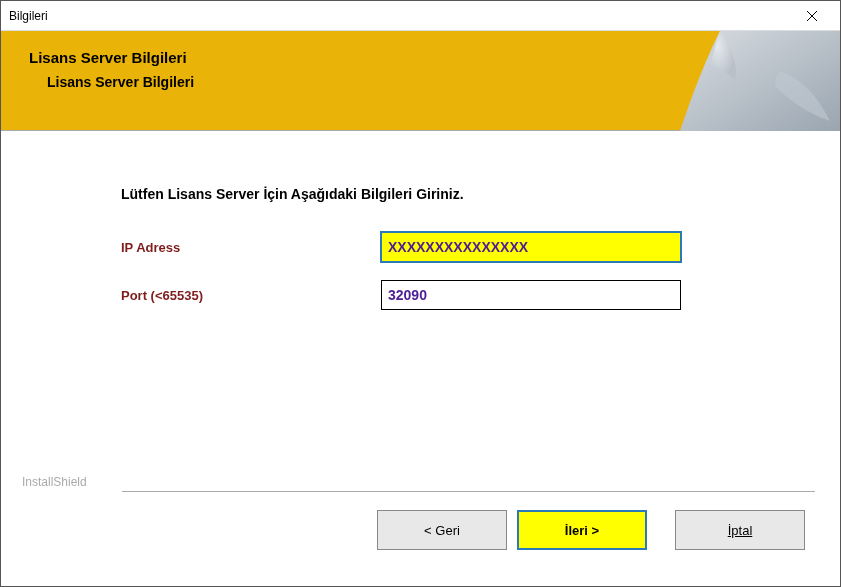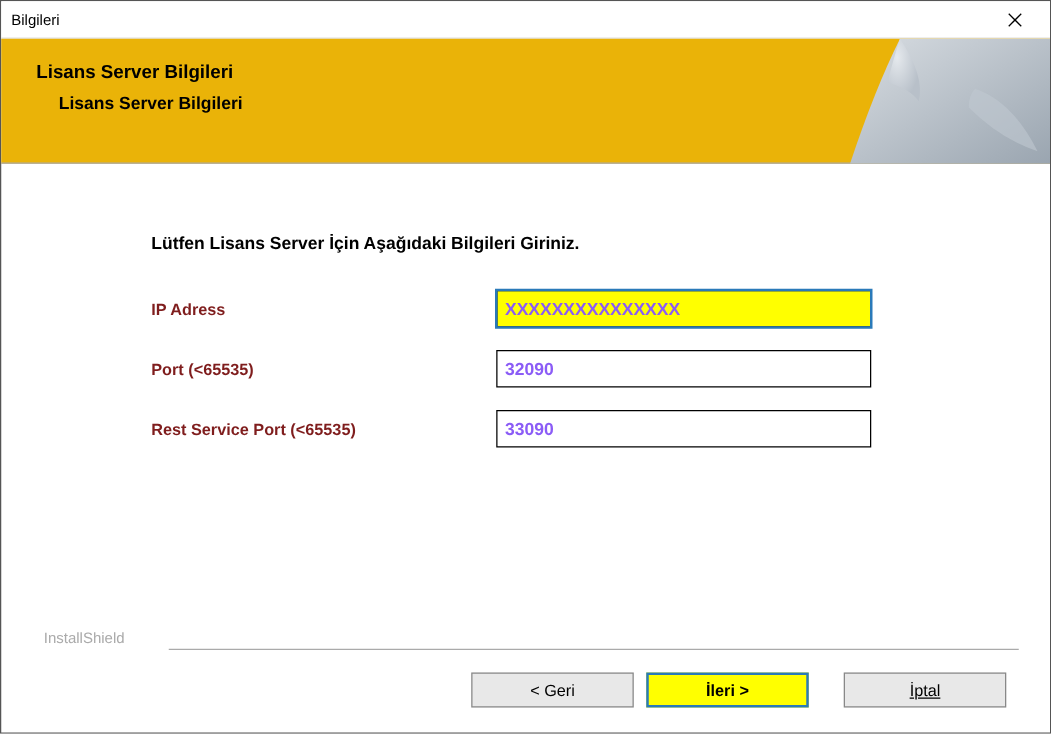--- a/index.html
+++ b/index.html
@@ -94,54 +94,53 @@
       color: #7f1d1d;
     }
     .form-input {
       width: 300px;
       height: 30px;
       border: 1px solid #000;
       padding: 2px 6px;
       font-size: 14px;
       font-weight: bold;
       font-family: inherit;
-      color: #8b5cf6;
-      margin-left: 16px;
+      color: #4c1d95;
     }
     .form-input.highlight {
       background: #ffff00;
       outline: 2px solid #2a7ab9;
       outline-offset: -1px;
     }
     .footer-area {
       position: absolute;
-      bottom: 0;
+      bottom: 16px;
       left: 0;
       right: 0;
-      padding: 0 25px 20px 34px;
+      padding: 0 25px 20px 21px;
     }
     .install-shield {
       font-size: 12px;
       color: #aaa;
       margin-bottom: 2px;
     }
     .footer-line {
       border-top: 1px solid #aaa;
       margin-bottom: 18px;
       margin-left: 100px;
     }
     .button-row {
       display: flex;
       justify-content: flex-end;
       gap: 10px;
       padding-right: 10px;
     }
     .btn {
       width: 130px;
-      height: 28px;
+      height: 40px;
       border: 1px solid #888;
       background: #e8e8e8;
       font-size: 13px;
       font-family: inherit;
       cursor: pointer;
       display: flex;
       align-items: center;
       justify-content: center;
     }
     .btn.primary {
@@ -194,24 +193,20 @@
     <div class="form-row">
       <div class="form-label">IP Adress</div>
       <input class="form-input highlight" type="text" value="XXXXXXXXXXXXXXX" style="">
     </div>
 
     <div class="form-row">
       <div class="form-label">Port (&lt;65535)</div>
       <input class="form-input" type="text" value="32090" style="">
     </div>
 
-    <div class="form-row">
-      <div class="form-label">Rest Service Port (&lt;65535)</div>
-      <input class="form-input" type="text" value="33090" style="">
-    </div>
   </div>
 
   <div class="footer-area">
     <div class="install-shield">InstallShield</div>
     <div class="footer-line"></div>
     <div class="button-row">
       <button class="btn">&lt; Geri</button>
       <button class="btn primary">İleri &gt;</button>
       <button class="btn cancel">İptal</button>
     </div>

